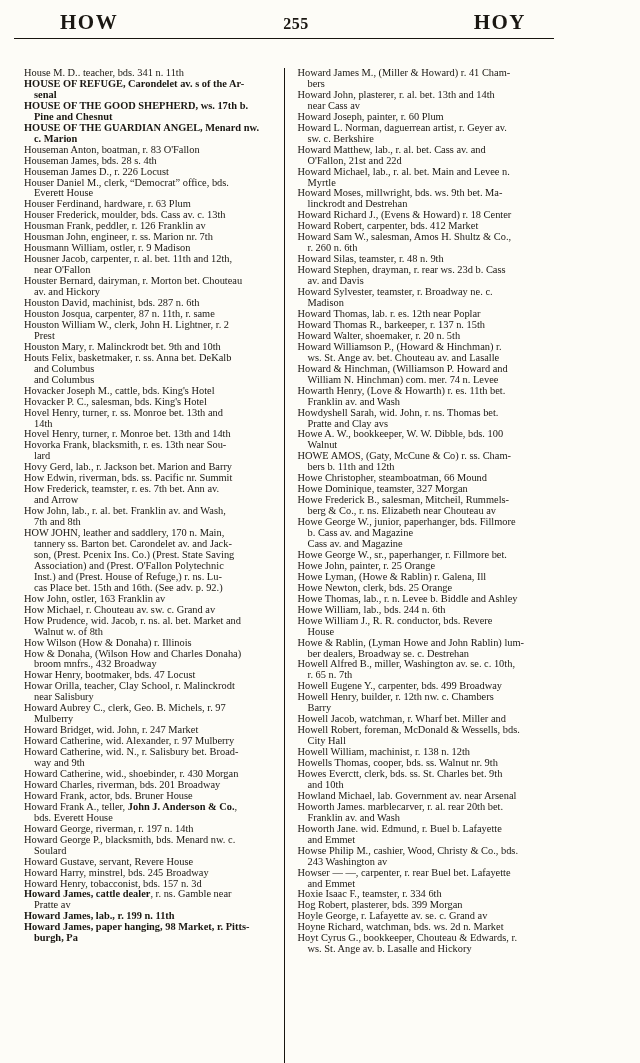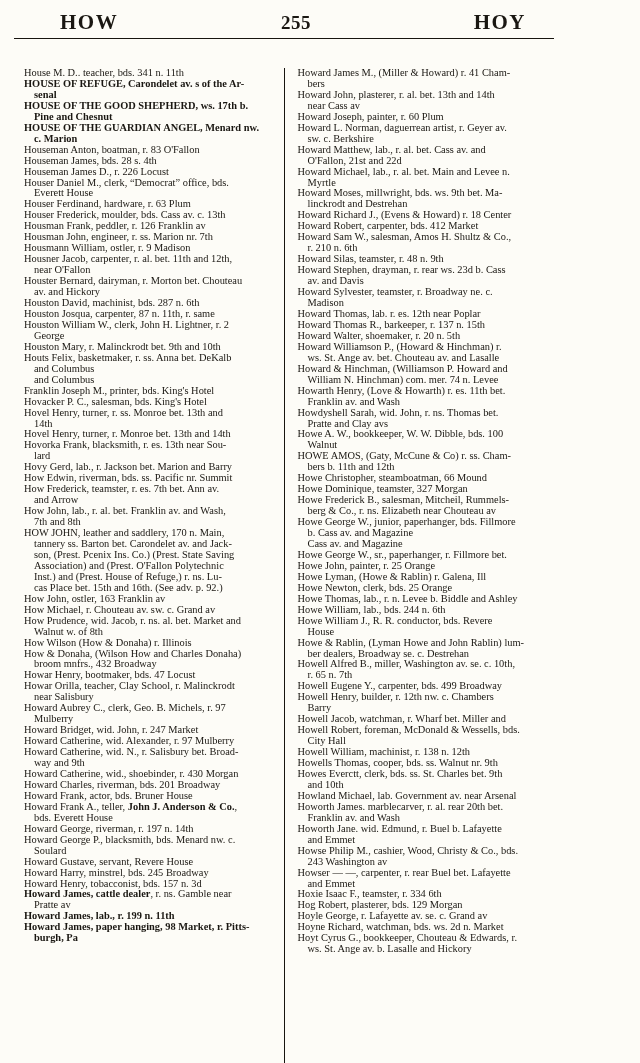--- a/index.html
+++ b/index.html
@@ -26,21 +26,21 @@
     display: flex;
     align-items: baseline;
     justify-content: space-between;
     font-weight: bold;
     font-size: 21px;
     letter-spacing: 1.5px;
     padding: 0 28px 0 46px;
     margin-bottom: 3px;
   }
   .header .hdr-left { flex: 0 0 auto; }
-  .header .hdr-center { flex: 0 0 auto; font-size: 19px; letter-spacing: 0.5px; }
+  .header .hdr-center { flex: 0 0 auto; font-size: 16px; letter-spacing: 0.5px; }
   .header .hdr-right { flex: 0 0 auto; }
   .rule {
     border-top: 1.5px solid #17140f;
     margin: 2px 0 4px 0;
   }
   .columns {
     display: flex;
     align-items: stretch;
     height: 995px;
     margin-top: 29px;
@@ -143,34 +143,34 @@
           <span class="ln cont">av. and Hickory</span>
         </p>
         <p class="entry">
           <span class="ln">Houston David, machinist, bds. 287 n. 6th</span>
         </p>
         <p class="entry">
           <span class="ln">Houston Josqua, carpenter, 87 n. 11th, r. same</span>
         </p>
         <p class="entry">
           <span class="ln">Houston William W., clerk, John H. Lightner, r. 2</span>
-          <span class="ln cont">George</span>
+          <span class="ln cont">Prest</span>
         </p>
         <p class="entry">
           <span class="ln">Houston Mary, r. Malinckrodt bet. 9th and 10th</span>
         </p>
         <p class="entry">
           <span class="ln">Houts Felix, basketmaker, r. ss. Anna bet. DeKalb</span>
           <span class="ln cont">and Columbus</span>
         </p>
         <p class="entry">
           <span class="ln cont">and Columbus</span>
         </p>
         <p class="entry">
-          <span class="ln">Franklin Joseph M., printer, bds. King's Hotel</span>
+          <span class="ln">Hovacker Joseph M., cattle, bds. King's Hotel</span>
         </p>
         <p class="entry">
           <span class="ln">Hovacker P. C., salesman, bds. King's Hotel</span>
         </p>
         <p class="entry">
           <span class="ln">Hovel Henry, turner, r. ss. Monroe bet. 13th and</span>
           <span class="ln cont">14th</span>
         </p>
         <p class="entry">
           <span class="ln">Hovel Henry, turner, r. Monroe bet. 13th and 14th</span>
@@ -310,21 +310,21 @@
           <span class="ln cont">linckrodt and Destrehan</span>
         </p>
         <p class="entry">
           <span class="ln">Howard Richard J., (Evens &amp; Howard) r. 18 Center</span>
         </p>
         <p class="entry">
           <span class="ln">Howard Robert, carpenter, bds. 412 Market</span>
         </p>
         <p class="entry">
           <span class="ln">Howard Sam W., salesman, Amos H. Shultz &amp; Co.,</span>
-          <span class="ln cont">r. 210 n. 6th</span>
+          <span class="ln cont">r. 260 n. 6th</span>
         </p>
         <p class="entry">
           <span class="ln">Howard Silas, teamster, r. 48 n. 9th</span>
         </p>
         <p class="entry">
           <span class="ln">Howard Stephen, drayman, r. rear ws. 23d b. Cass</span>
           <span class="ln cont">av. and Davis</span>
         </p>
         <p class="entry">
           <span class="ln">Howard Sylvester, teamster, r. Broadway ne. c.</span>
@@ -448,21 +448,21 @@
           <span class="ln cont">243 Washington av</span>
         </p>
         <p class="entry">
           <span class="ln">Howser — —, carpenter, r. rear  Buel bet. Lafayette</span>
           <span class="ln cont">and Emmet</span>
         </p>
         <p class="entry">
           <span class="ln">Hoxie Isaac F., teamster, r. 334 6th</span>
         </p>
         <p class="entry">
-          <span class="ln">Hog Robert, plasterer, bds. 129 Morgan</span>
+          <span class="ln">Hog Robert, plasterer, bds. 399 Morgan</span>
         </p>
         <p class="entry">
           <span class="ln">Hoyle George, r. Lafayette av. se. c. Grand av</span>
         </p>
         <p class="entry">
           <span class="ln">Hoyne Richard, watchman, bds. ws. 2d n. Market</span>
         </p>
         <p class="entry">
           <span class="ln">Hoyt Cyrus G., bookkeeper, Chouteau &amp; Edwards, r.</span>
           <span class="ln cont">ws. St. Ange av. b. Lasalle and Hickory</span>

